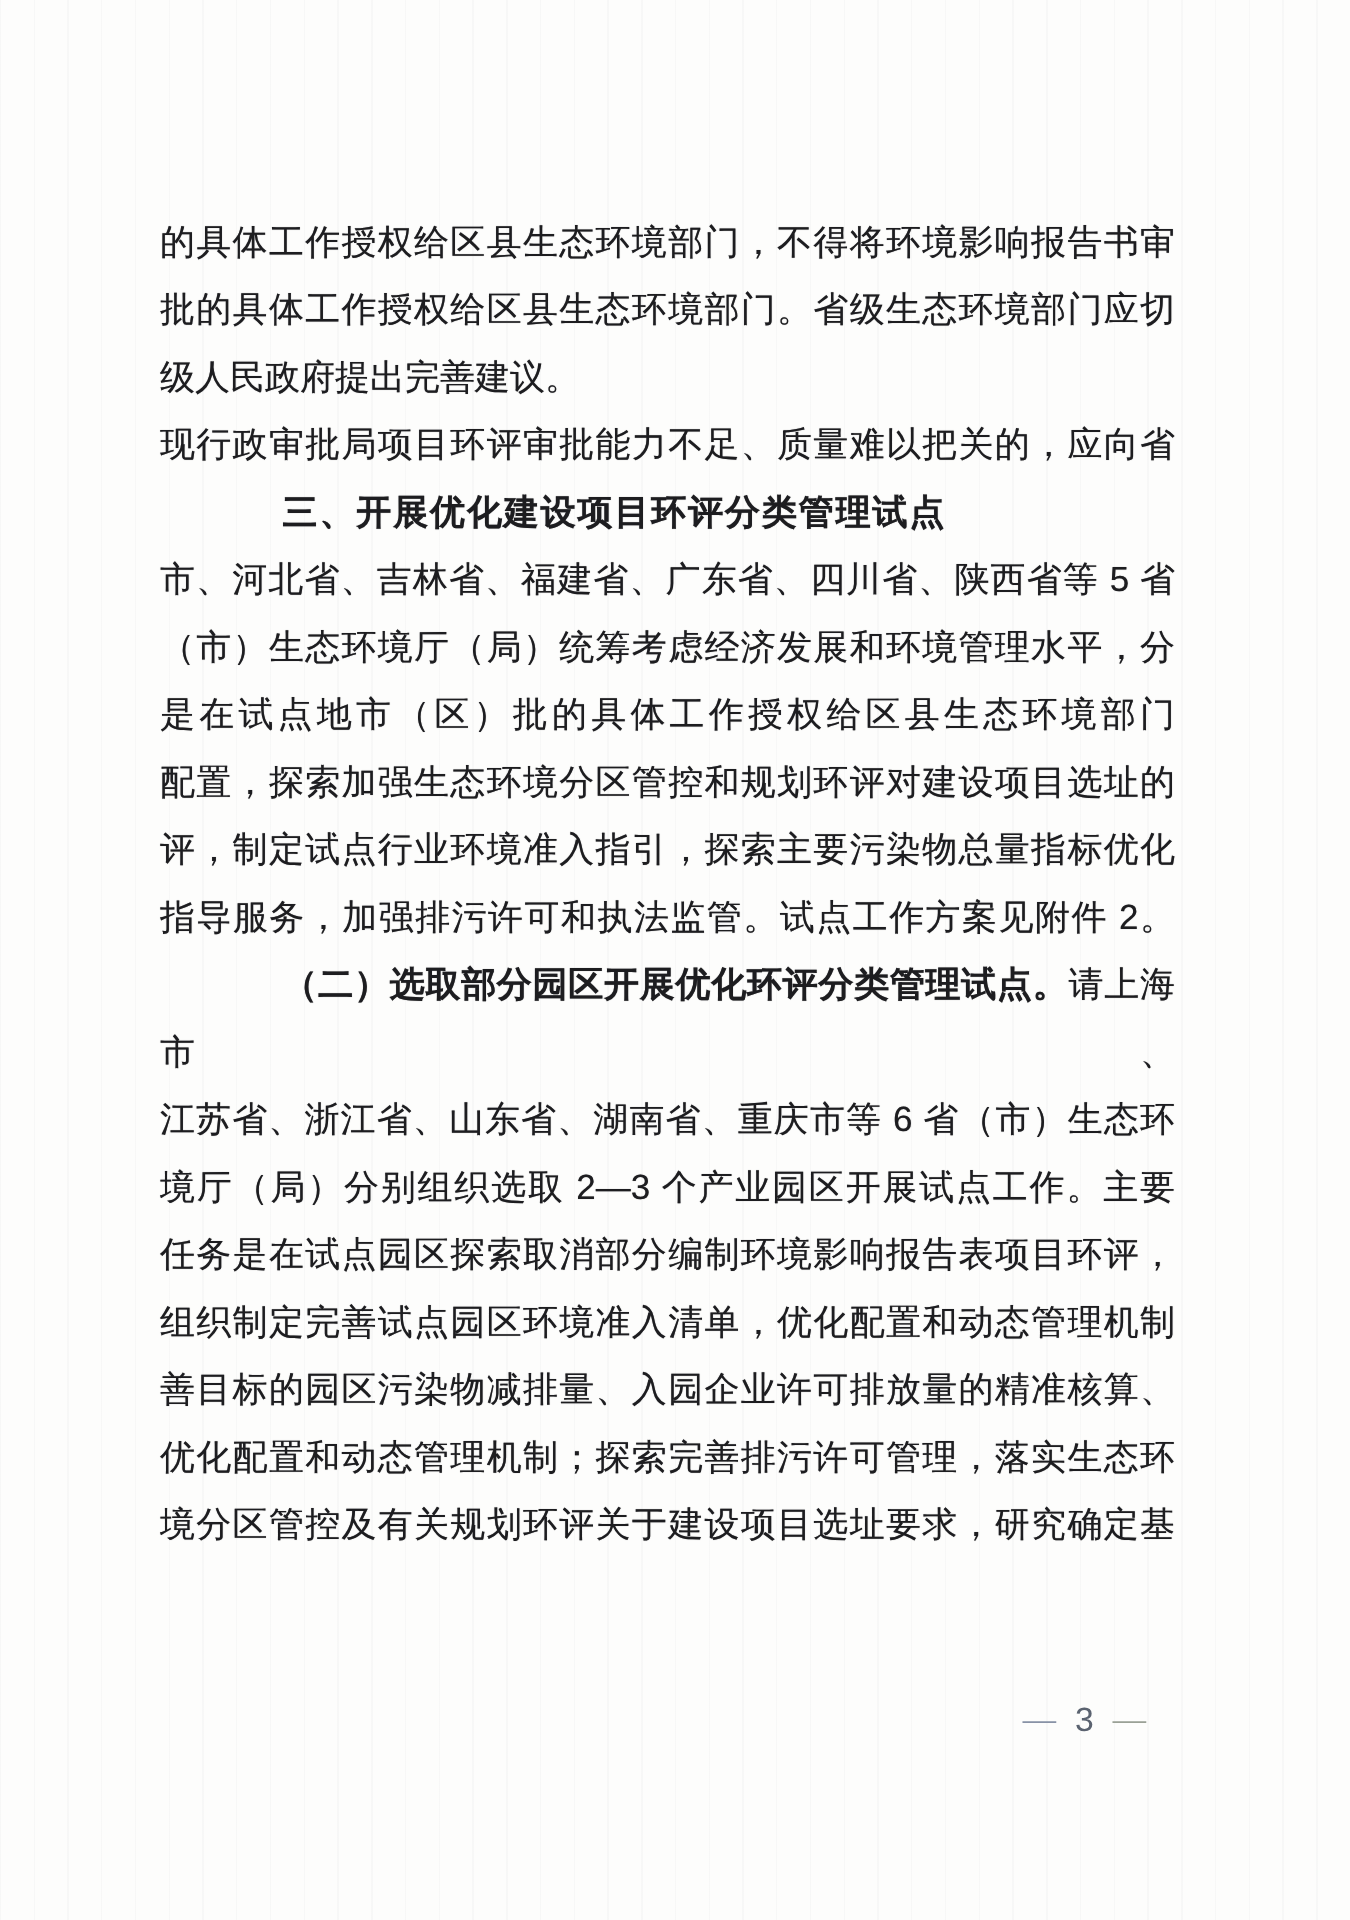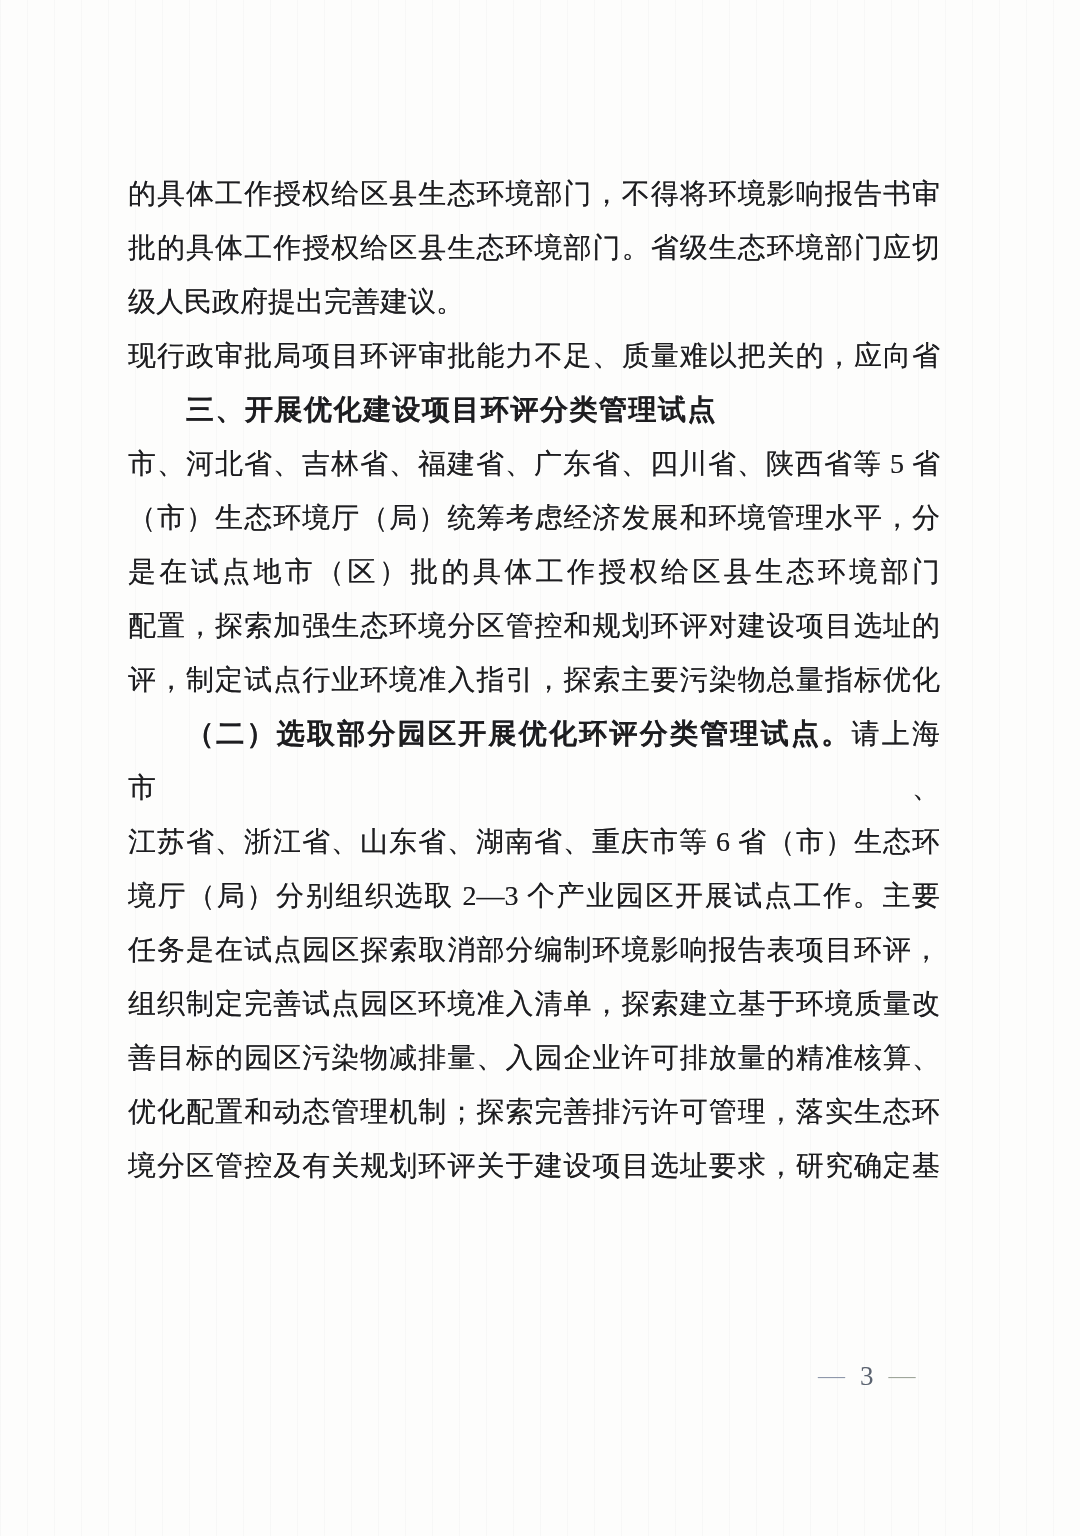--- a/index.html
+++ b/index.html
@@ -7,21 +7,21 @@
     padding: 0;
     background: #e8e8e8;
   }
   .page {
     position: relative;
     width: 1080px;
     height: 1536px;
     margin: 0 auto;
     background: #fdfdfc;
     overflow: hidden;
-    font-family: Liberation Serif, serif;
+    font-family: Liberation Sans, sans-serif;
   }
   
   .page::before {
     content: "";
     position: absolute;
     inset: 0;
     background: repeating-linear-gradient(
       90deg,
       rgba(120, 125, 135, 0.045) 0px,
       rgba(120, 125, 135, 0.045) 1px,
@@ -45,20 +45,21 @@
     text-align-last: left;
   }
   .line.justify {
     text-align-last: justify;
   }
   .line.indent {
     text-indent: 58px;
   }
   .seg.bold {
     font-weight: 700;
+    margin-left: 40px;
   }
   .block.heading .line {
     font-weight: 700;
     letter-spacing: 1.5px;
   }
   .footer {
     position: absolute;
     left: 818px;
     top: 1358px;
     display: flex;
@@ -85,27 +86,28 @@
       </div>
       <div class="block heading">
         <div class="line indent"><span class="seg bold">三、开展优化建设项目环评分类管理试点</span></div>
       </div>
       <div class="block paragraph">
         <div class="line justify"><span class="seg">市、河北省、吉林省、福建省、广东省、四川省、陕西省等 5 省</span></div>
         <div class="line justify"><span class="seg">（市）生态环境厅（局）统筹考虑经济发展和环境管理水平，分</span></div>
         <div class="line justify"><span class="seg">是在试点地市（区）批的具体工作授权给区县生态环境部门</span></div>
         <div class="line justify"><span class="seg">配置，探索加强生态环境分区管控和规划环评对建设项目选址的</span></div>
         <div class="line justify"><span class="seg">评，制定试点行业环境准入指引，探索主要污染物总量指标优化</span></div>
+        <div class="line justify"><span class="seg">指导服务，加强排污许可和执法监管。试点工作方案见附件 2。</span></div>
       </div>
       <div class="block paragraph">
         <div class="line justify indent"><span class="seg bold">（二）选取部分园区开展优化环评分类管理试点。</span><span class="seg">请上海市、</span></div>
         <div class="line justify"><span class="seg">江苏省、浙江省、山东省、湖南省、重庆市等 6 省（市）生态环</span></div>
         <div class="line justify"><span class="seg">境厅（局）分别组织选取 2—3 个产业园区开展试点工作。主要</span></div>
         <div class="line justify"><span class="seg">任务是在试点园区探索取消部分编制环境影响报告表项目环评，</span></div>
-        <div class="line justify"><span class="seg">组织制定完善试点园区环境准入清单，探索建立基于环境质量改</span></div>
+        <div class="line justify"><span class="seg">组织制定完善试点园区环境准入清单，优化配置和动态管理机制</span></div>
         <div class="line justify"><span class="seg">善目标的园区污染物减排量、入园企业许可排放量的精准核算、</span></div>
         <div class="line justify"><span class="seg">优化配置和动态管理机制；探索完善排污许可管理，落实生态环</span></div>
         <div class="line justify"><span class="seg">境分区管控及有关规划环评关于建设项目选址要求，研究确定基</span></div>
       </div>
     </div>
 
   <div class="footer">
     <span class="dash-left">—</span>
     <span class="num">3</span>
     <span class="dash-right">—</span>

